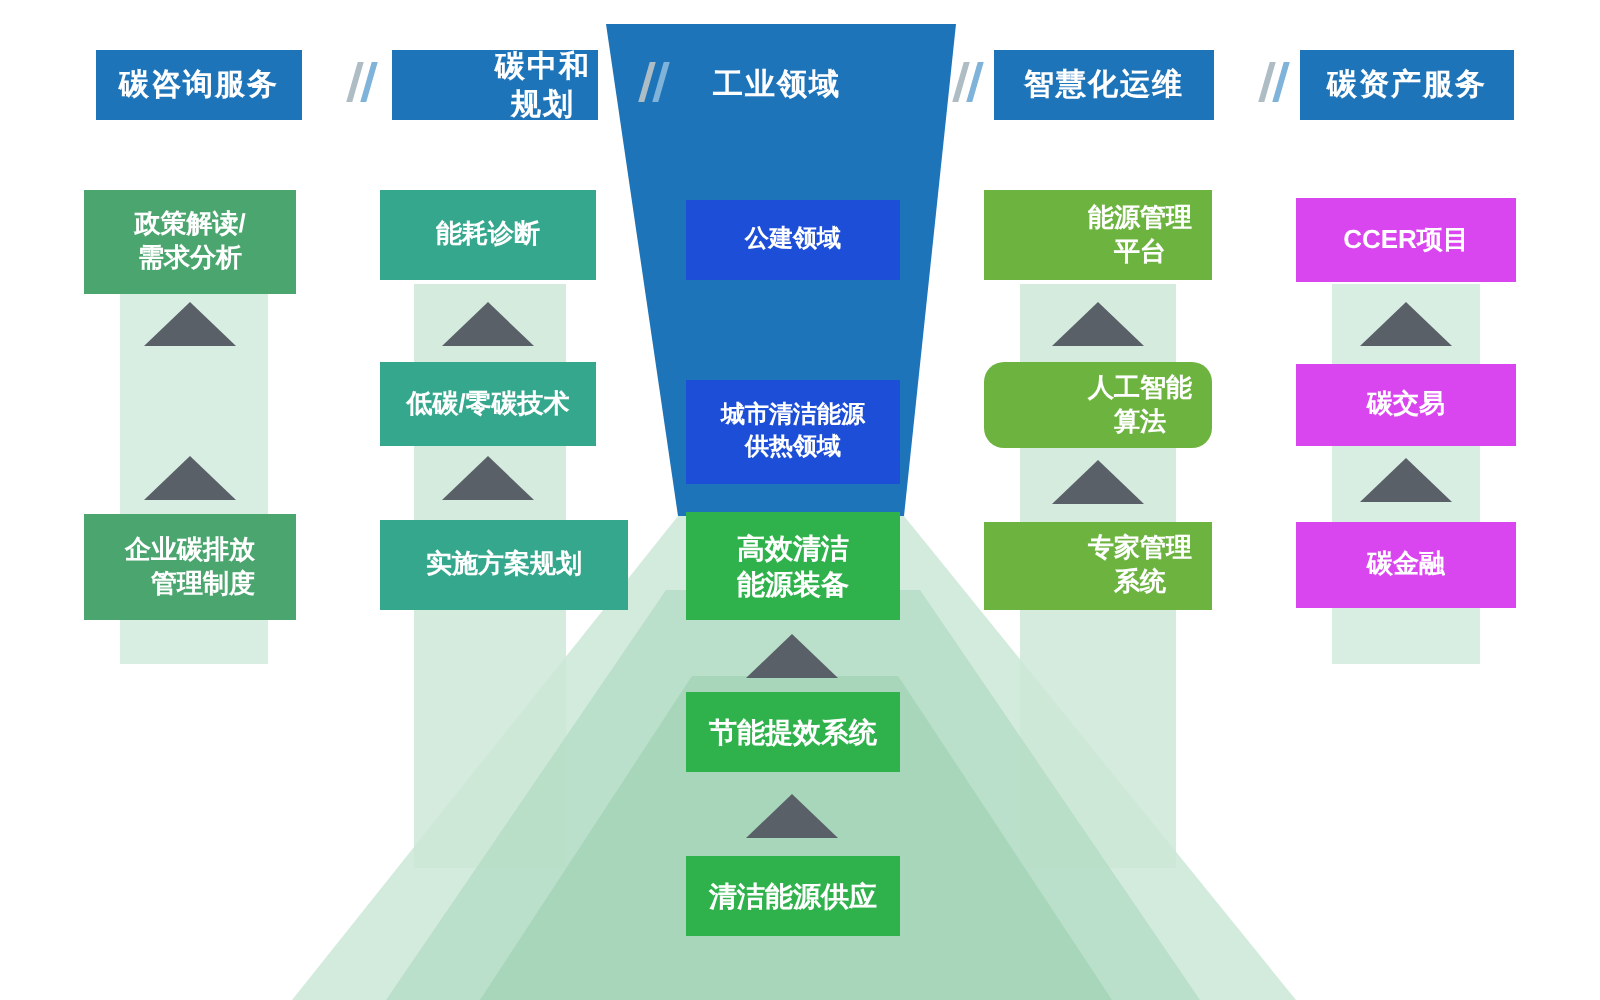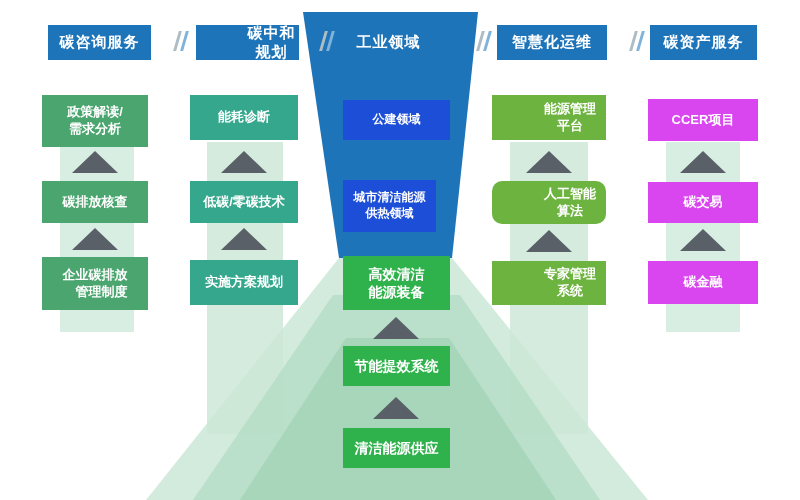--- a/index.html
+++ b/index.html
@@ -111,33 +111,32 @@
       <i class="m2"></i>
     </span>
   <span class="marks" style="left:632px; top:31px;">
       <i class="m1"></i>
       <i class="m2"></i>
     </span>
 
   <div class="box c1" style="left:42px; top:95px;  width:106px; height:52px;">政策解读/
 需求分析</div>
   <div class="tri" style="left:72px; top:151px;"></div>
-  <div class="box c1" style="left:42px; top:181px; width:106px; height:42px;">碳排放核查</div>
   <div class="tri" style="left:72px; top:228px;"></div>
   <div class="box c1" style="left:42px; top:257px; width:106px; height:53px;text-align:right;">企业碳排放
 管理制度</div>
 
   <div class="box c2" style="left:190px; top:95px;  width:108px; height:45px;">能耗诊断</div>
   <div class="tri" style="left:221px; top:151px;"></div>
   <div class="box c2" style="left:190px; top:181px; width:108px; height:42px;">低碳/零碳技术</div>
   <div class="tri" style="left:221px; top:228px;"></div>
-  <div class="box c2" style="left:190px; top:260px; width:108px; height:45px;">实施方案规划</div>
+  <div class="box c2" style="left:190px; top:260px; width:124px; height:45px;">实施方案规划</div>
 
   <div class="box blue-box" style="left:343px; top:100px; width:107px; height:40px;">公建领域</div>
-  <div class="box blue-box" style="left:343px; top:180px; width:93px; height:52px;">城市清洁能源
+  <div class="box blue-box" style="left:343px; top:190px; width:107px; height:52px;">城市清洁能源
 供热领域</div>
   <div class="box green-box" style="left:343px; top:256px; width:107px; height:54px;">高效清洁
 能源装备</div>
   <div class="tri" style="left:373px; top:317px;"></div>
   <div class="box green-box" style="left:343px; top:346px; width:107px; height:40px;">节能提效系统</div>
   <div class="tri" style="left:373px; top:397px;"></div>
   <div class="box green-box" style="left:343px; top:428px; width:107px; height:40px;">清洁能源供应</div>
 
   <div class="box c4" style="left:492px; top:95px;  width:114px; height:45px;">能源管理平台</div>
   <div class="tri" style="left:526px; top:151px;"></div>

